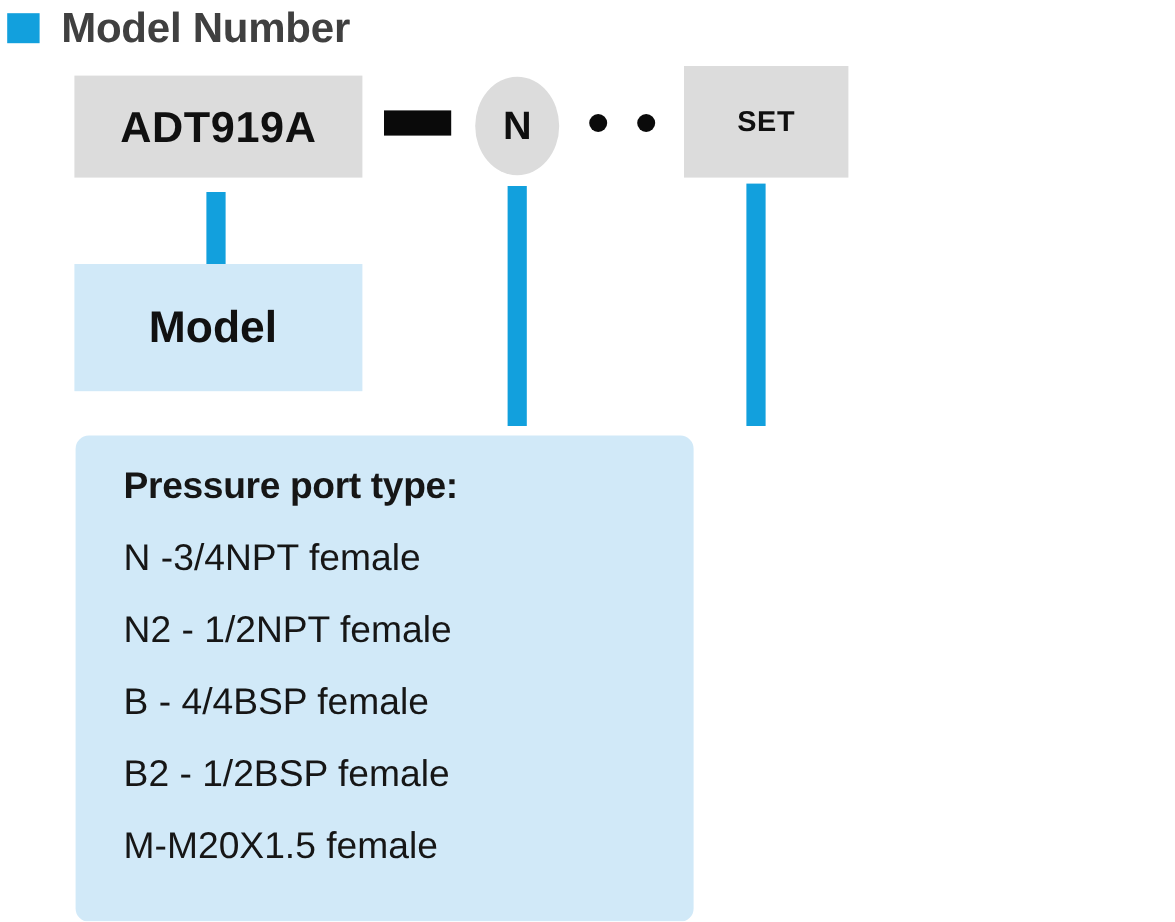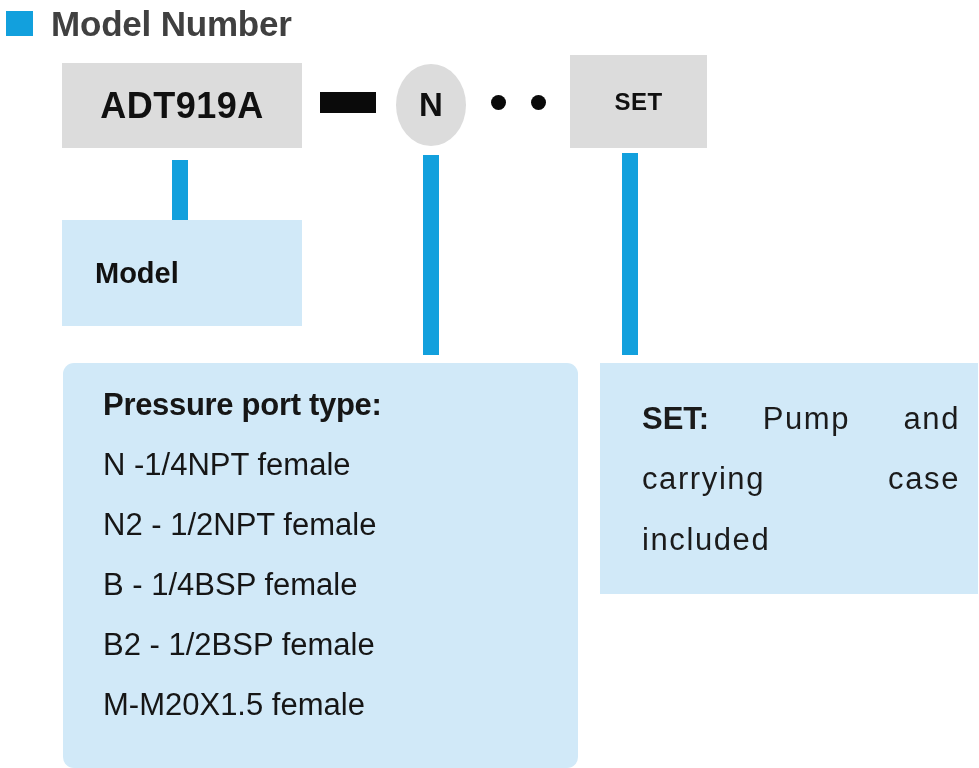--- a/index.html
+++ b/index.html
@@ -114,24 +114,24 @@
   }
   #panel-model {
     left: 62px;
     top: 220px;
     width: 240px;
     height: 106px;
     display: flex;
     align-items: center;
   }
   #panel-model .panel-title {
-    font-size: 29px;
+    font-size: 37px;
     font-weight: bold;
     color: #111111;
-    margin-left: 33px;
+    margin-left: 62px;
   }
   #panel-port {
     left: 63px;
     top: 363px;
     width: 515px;
     height: 405px;
     padding: 26px 0 0 0;
     box-sizing: border-box;
     border-radius: 11px;
   }
@@ -189,24 +189,21 @@
   <div class="connector" id="conn-model"></div>
   <div class="connector" id="conn-port"></div>
   <div class="connector" id="conn-set"></div>
 
   <div class="panel" id="panel-model">
     <div class="panel-title">Model</div>
   </div>
 
   <div class="panel" id="panel-port">
     <div class="line heading">Pressure port type:</div>
-    <div class="line">N -1/4NPT female</div>
+    <div class="line">N -3/4NPT female</div>
     <div class="line">N2 - 1/2NPT female</div>
-    <div class="line">B - 1/4BSP female</div>
+    <div class="line">B - 4/4BSP female</div>
     <div class="line">B2 - 1/2BSP female</div>
     <div class="line">M-M20X1.5 female</div>
   </div>
 
-  <div class="panel" id="panel-set">
-    <div class="set-body"><span class="set-key">SET:</span><span> Pump and carrying case included</span></div>
-  </div>
 
 </div>
 
 </body></html>

